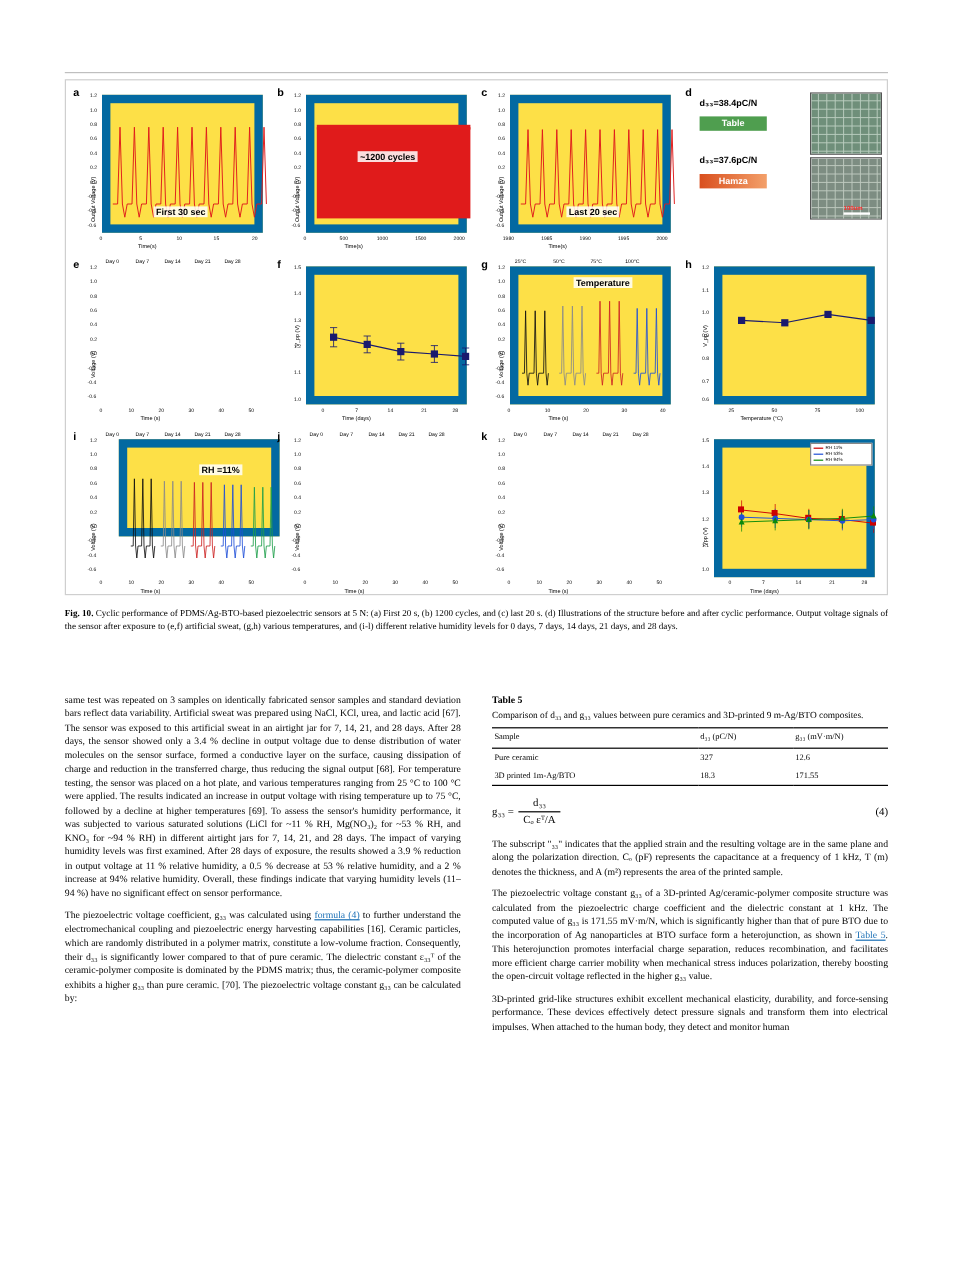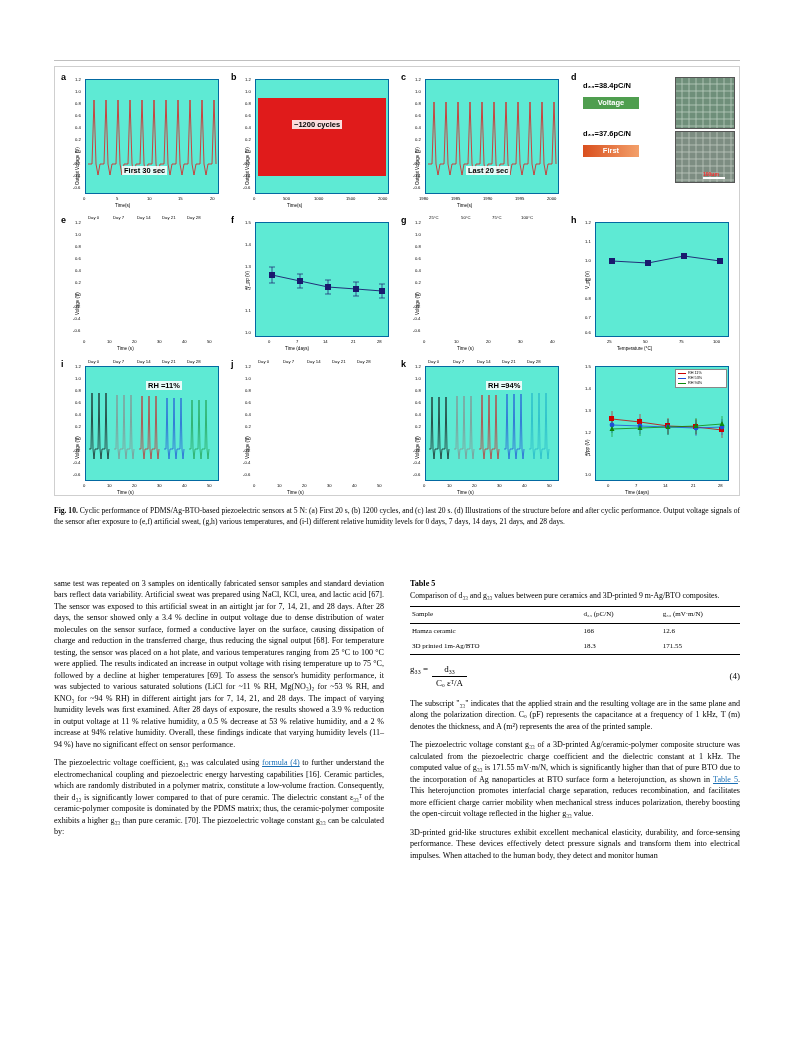--- a/index.html
+++ b/index.html
@@ -25,21 +25,21 @@
   }
   
   .figure{
     position:absolute;left:54px;top:66px;width:686px;height:430px;
     border:1px solid #cfcfcf;box-sizing:border-box;background:#fff;
   }
   .plabel{
     position:absolute;font-family:"Liberation Sans",sans-serif;
     font-weight:bold;font-size:9px;color:#000;
   }
-  .axbox{position:absolute;border:1px solid #0369a1;box-sizing:border-box;background:#5eead4;}
+  .axbox{position:absolute;border:7px solid #0369a1;box-sizing:border-box;background:#fde047;}
   .ylab{
     position:absolute;font-family:"Liberation Sans",sans-serif;font-size:4.6px;
     transform:rotate(-90deg);transform-origin:left top;white-space:nowrap;color:#000;
   }
   .xlab{
     position:absolute;font-family:"Liberation Sans",sans-serif;font-size:4.6px;
     white-space:nowrap;color:#000;text-align:center;
   }
   .tick{position:absolute;font-family:"Liberation Sans",sans-serif;font-size:4.2px;color:#000;white-space:nowrap;}
   .inboxlab{
@@ -213,21 +213,21 @@
             <line x1="13" y1="0" x2="13" y2="52"></line>
           <line x1="20" y1="0" x2="20" y2="52"></line>
             <line x1="27" y1="0" x2="27" y2="52"></line>
           <line x1="34" y1="0" x2="34" y2="52"></line>
             <line x1="41" y1="0" x2="41" y2="52"></line>
           <line x1="48" y1="0" x2="48" y2="52"></line>
             <line x1="55" y1="0" x2="55" y2="52"></line>
         </g>
       </svg>
     </div>
-    <div class="tagbox" style="left:528px;top:30px;width:56px;background:#4f9e4f;">Voltage</div>
+    <div class="tagbox" style="left:528px;top:30px;width:56px;background:#4f9e4f;">Table</div>
 
     <div class="dtext" style="left:528px;top:62px;">d₃₃=37.6pC/N</div>
     <div class="microimg" style="left:620px;top:64px;width:60px;height:52px;">
       <svg width="60" height="52">
         <rect width="60" height="52" fill="#7d8d82"></rect>
         <g stroke="#cfd8cf" stroke-width="0.8" opacity="0.8">
           <line x1="0" y1="6" x2="60" y2="6"></line>
             <line x1="0" y1="13" x2="60" y2="13"></line>
           <line x1="0" y1="20" x2="60" y2="20"></line>
             <line x1="0" y1="27" x2="60" y2="27"></line>
@@ -238,21 +238,21 @@
             <line x1="13" y1="0" x2="13" y2="52"></line>
           <line x1="20" y1="0" x2="20" y2="52"></line>
             <line x1="27" y1="0" x2="27" y2="52"></line>
           <line x1="34" y1="0" x2="34" y2="52"></line>
             <line x1="41" y1="0" x2="41" y2="52"></line>
           <line x1="48" y1="0" x2="48" y2="52"></line>
             <line x1="55" y1="0" x2="55" y2="52"></line>
         </g>
       </svg>
     </div>
-    <div class="tagbox" style="left:528px;top:78px;width:56px;background:linear-gradient(90deg,#d94f1e,#f3a06a);">First</div>
+    <div class="tagbox" style="left:528px;top:78px;width:56px;background:linear-gradient(90deg,#d94f1e,#f3a06a);">Hamza</div>
     <div class="scalebar" style="left:648px;top:110px;width:22px;"></div>
     <div class="scaletxt" style="left:648px;top:104px;">100um</div>
 
     <div class="plabel" style="left:6px;top:148px;">e</div>
     <div class="smalllab" style="left:33px;top:148px;">Day 0</div>
     <div class="smalllab" style="left:58px;top:148px;">Day 7</div>
     <div class="smalllab" style="left:82px;top:148px;">Day 14</div>
     <div class="smalllab" style="left:107px;top:148px;">Day 21</div>
     <div class="smalllab" style="left:132px;top:148px;">Day 28</div>
     <div class="ylab" style="left:20px;top:248px;">Voltage (V)</div>
@@ -312,20 +312,39 @@
     <div class="tick" style="left:190px;top:219px;">1.2</div>
     <div class="tick" style="left:190px;top:241px;">1.1</div>
     <div class="tick" style="left:190px;top:263px;">1.0</div>
     <div class="tick" style="left:213px;top:272px;">0</div>
     <div class="tick" style="left:241px;top:272px;">7</div>
     <div class="tick" style="left:268px;top:272px;">14</div>
     <div class="tick" style="left:296px;top:272px;">21</div>
     <div class="tick" style="left:322px;top:272px;">28</div>
 
     <div class="plabel" style="left:346px;top:148px;">g</div>
+    <div class="axbox" style="left:370px;top:155px;width:134px;height:115px;">
+      <svg width="132" height="113" viewBox="0 0 132 113" preserveAspectRatio="none">
+        <g stroke-width="0.7" fill="none">
+          <g stroke="#111">
+              <path d="M3 82 L5 82 L6 30 L7 82 L8 92 L9 82 L13 82 L14 30 L15 82 L16 92 L17 82 L21 82 L22 30 L23 82 L24 92 L25 82"></path>
+            </g>
+          <g stroke="#8a8a8a">
+              <path d="M34 82 L36 82 L37 26 L38 82 L39 92 L40 82 L44 82 L45 26 L46 82 L47 92 L48 82 L52 82 L53 26 L54 82 L55 92 L56 82"></path>
+            </g>
+          <g stroke="#cc2222">
+              <path d="M65 82 L67 82 L68 22 L69 82 L70 92 L71 82 L75 82 L76 22 L77 82 L78 92 L79 82 L83 82 L84 22 L85 82 L86 92 L87 82"></path>
+            </g>
+          <g stroke="#1f4fd8">
+              <path d="M96 82 L98 82 L99 28 L100 82 L101 92 L102 82 L106 82 L107 28 L108 82 L109 92 L110 82 L114 82 L115 28 L116 82 L117 92 L118 82"></path>
+            </g>
+        </g>
+      </svg>
+      <div class="inboxlab" style="left:46px;top:2px;">Temperature</div>
+    </div>
     <div class="smalllab" style="left:374px;top:148px;">25°C</div>
     <div class="smalllab" style="left:406px;top:148px;">50°C</div>
     <div class="smalllab" style="left:437px;top:148px;">75°C</div>
     <div class="smalllab" style="left:466px;top:148px;">100°C</div>
     <div class="ylab" style="left:360px;top:248px;">Voltage (V)</div>
     <div class="xlab" style="left:402px;top:279px;">Time (s)</div>
     <div class="tick" style="left:360px;top:153px;">1.2</div>
     <div class="tick" style="left:360px;top:165px;">1.0</div>
     <div class="tick" style="left:360px;top:177px;">0.8</div>
     <div class="tick" style="left:360px;top:189px;">0.6</div>
@@ -361,21 +380,21 @@
     <div class="tick" style="left:530px;top:210px;">0.9</div>
     <div class="tick" style="left:530px;top:229px;">0.8</div>
     <div class="tick" style="left:530px;top:248px;">0.7</div>
     <div class="tick" style="left:530px;top:263px;">0.6</div>
     <div class="tick" style="left:552px;top:272px;">25</div>
     <div class="tick" style="left:588px;top:272px;">50</div>
     <div class="tick" style="left:624px;top:272px;">75</div>
     <div class="tick" style="left:658px;top:272px;">100</div>
 
     <div class="plabel" style="left:6px;top:292px;">i</div>
-    <div class="axbox" style="left:30px;top:299px;width:134px;height:115px;">
+    <div class="axbox" style="left:44px;top:299px;width:134px;height:81px;">
       <svg width="132" height="113" viewBox="0 0 132 113" preserveAspectRatio="none">
         <g stroke-width="0.7" fill="none">
           <g stroke="#111">
               <path d="M3 82 L5 82 L6 26 L7 82 L8 92 L9 82 L12 82 L13 26 L14 82 L15 92 L16 82 L19 82 L20 26 L21 82 L22 92 L23 82"></path>
             </g>
           <g stroke="#8a8a8a">
               <path d="M28 82 L30 82 L31 28 L32 82 L33 92 L34 82 L37 82 L38 28 L39 82 L40 92 L41 82 L44 82 L45 28 L46 82 L47 92 L48 82"></path>
             </g>
           <g stroke="#cc2222">
               <path d="M53 82 L55 82 L56 29 L57 82 L58 92 L59 82 L62 82 L63 29 L64 82 L65 92 L66 82 L69 82 L70 29 L71 82 L72 92 L73 82"></path>
@@ -433,42 +452,20 @@
     <div class="tick" style="left:188px;top:393px;">-0.4</div>
     <div class="tick" style="left:188px;top:405px;">-0.6</div>
     <div class="tick" style="left:198px;top:416px;">0</div>
     <div class="tick" style="left:222px;top:416px;">10</div>
     <div class="tick" style="left:247px;top:416px;">20</div>
     <div class="tick" style="left:272px;top:416px;">30</div>
     <div class="tick" style="left:297px;top:416px;">40</div>
     <div class="tick" style="left:322px;top:416px;">50</div>
 
     <div class="plabel" style="left:346px;top:292px;">k</div>
-    <div class="axbox" style="left:370px;top:299px;width:134px;height:115px;">
-      <svg width="132" height="113" viewBox="0 0 132 113" preserveAspectRatio="none">
-        <g stroke-width="0.7" fill="none">
-          <g stroke="#111">
-              <path d="M3 82 L5 82 L6 30 L7 82 L8 92 L9 82 L12 82 L13 30 L14 82 L15 92 L16 82 L19 82 L20 30 L21 82 L22 92 L23 82"></path>
-            </g>
-          <g stroke="#8a8a8a">
-              <path d="M28 82 L30 82 L31 29 L32 82 L33 92 L34 82 L37 82 L38 29 L39 82 L40 92 L41 82 L44 82 L45 29 L46 82 L47 92 L48 82"></path>
-            </g>
-          <g stroke="#cc2222">
-              <path d="M53 82 L55 82 L56 28 L57 82 L58 92 L59 82 L62 82 L63 28 L64 82 L65 92 L66 82 L69 82 L70 28 L71 82 L72 92 L73 82"></path>
-            </g>
-          <g stroke="#1f4fd8">
-              <path d="M78 82 L80 82 L81 27 L82 82 L83 92 L84 82 L87 82 L88 27 L89 82 L90 92 L91 82 L94 82 L95 27 L96 82 L97 92 L98 82"></path>
-            </g>
-          <g stroke="#1fb3c9">
-              <path d="M103 82 L105 82 L106 26 L107 82 L108 92 L109 82 L112 82 L113 26 L114 82 L115 92 L116 82 L119 82 L120 26 L121 82 L122 92 L123 82"></path>
-            </g>
-        </g>
-      </svg>
-      <div class="inboxlab" style="left:60px;top:14px;">RH =94%</div>
-    </div>
     <div class="smalllab" style="left:373px;top:292px;">Day 0</div>
     <div class="smalllab" style="left:398px;top:292px;">Day 7</div>
     <div class="smalllab" style="left:422px;top:292px;">Day 14</div>
     <div class="smalllab" style="left:447px;top:292px;">Day 21</div>
     <div class="smalllab" style="left:472px;top:292px;">Day 28</div>
     <div class="ylab" style="left:360px;top:392px;">Voltage (V)</div>
     <div class="xlab" style="left:402px;top:423px;">Time (s)</div>
     <div class="tick" style="left:360px;top:297px;">1.2</div>
     <div class="tick" style="left:360px;top:309px;">1.0</div>
     <div class="tick" style="left:360px;top:321px;">0.8</div>
@@ -581,34 +578,34 @@
     <table class="t5">
       <thead>
         <tr>
           <th style="width:52%">Sample</th>
           <th style="width:24%">d₃₃ (pC/N)</th>
           <th style="width:24%">g₃₃ (mV·m/N)</th>
         </tr>
       </thead>
       <tbody>
         <tr>
-          <td>Hamza ceramic</td>
-          <td>166</td>
+          <td>Pure ceramic</td>
+          <td>327</td>
           <td>12.6</td>
         </tr>
         <tr class="last">
           <td>3D printed 1m-Ag/BTO</td>
           <td>18.3</td>
           <td>171.55</td>
         </tr>
       </tbody>
     </table>
 
     <div class="eq">
-      <div style="display:flex;align-items:flex-start;">
+      <div style="display:flex;align-items:center;">
         <span>g₃₃ =</span>
         <span class="frac" style="margin-left:4px;">
           <span class="num">d₃₃</span>
           <span class="den">Cₒ εᵀ/A</span>
         </span>
       </div>
       <span>(4)</span>
     </div>
 
     <p>The subscript "₃₃" indicates that the applied strain and the resulting voltage are in the same plane and along the polarization direction. Cₒ (pF) represents the capacitance at a frequency of 1 kHz, T (m) denotes the thickness, and A (m²) represents the area of the printed sample.</p>

